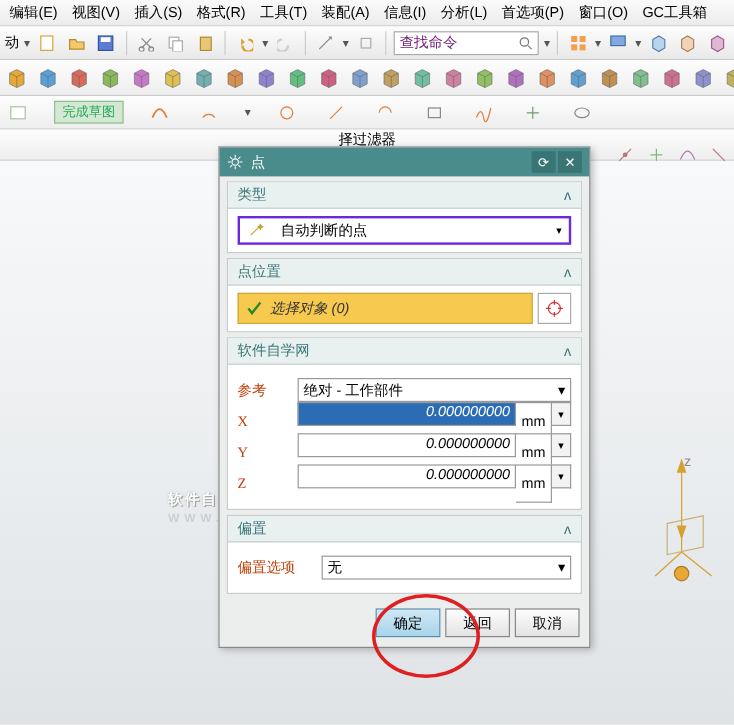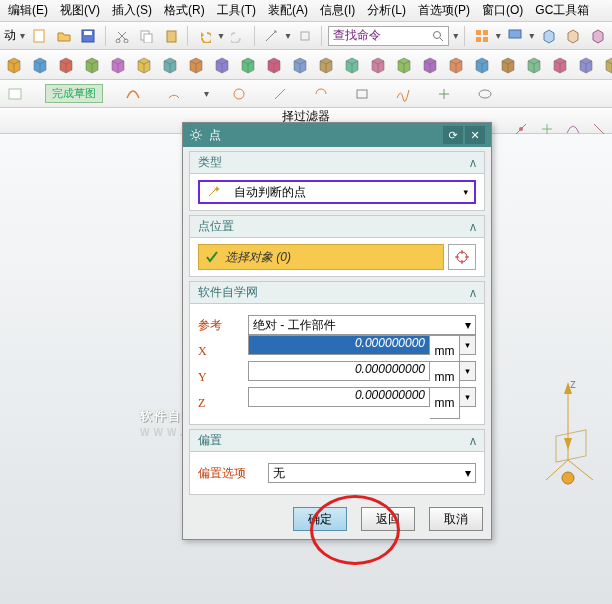--- a/index.html
+++ b/index.html
@@ -53,21 +53,21 @@
 .sel-obj svg { flex-shrink:0; }
 .sel-ico { width:28px; height:26px; border:1px solid #aaa; background:#fff; display:flex; align-items:center; justify-content:center; }
 .form-row { display: flex; align-items: center; margin: 4px 0; height: 22px; }
 .form-row .lbl { width: 50px; color: #c2410c; font-family: Liberation Serif, serif; }
 .form-row .field { flex: 1; display: flex; }
 .txt { flex:1; height: 20px; border: 1px solid #999; padding: 0 4px; background:#fff; text-align:right;font-style:italic; }
 .txt.hl { background: #2b6db5; color: #fff; }
 .unit { width: 30px; height:32px; border:1px solid #999; border-left:none; background:#fff; display:flex; align-items:center; justify-content:center; }
 .dd { width:16px; height:20px; border:1px solid #999; border-left:none; background:#f3f3f3; display:flex; align-items:center; justify-content:center; font-size:9px; }
 .coord-combo { flex:1; height:20px; border:1px solid #999; background:#fff; display:flex; align-items:center; padding:0 4px; justify-content:space-between; }
-.dlg-buttons { display:flex; justify-content:flex-end; gap:14px; padding:8px; }
+.dlg-buttons { display:flex; justify-content:flex-end; gap:4px; padding:8px; }
 .btn { min-width:54px; height:24px; border:1px solid #888; background:linear-gradient(#fdfdfd,#e3e3e3); display:flex; align-items:center; justify-content:center; cursor:default; }
 .btn.primary { background:linear-gradient(#cfe8f5,#a9d4eb); border-color:#5a8fad; }
 
 
 .red-circle { position:absolute; left:310px; top:495px; width:90px; height:70px; border:3px solid #e02020; border-radius:50%; pointer-events:none; }
 
 
 .gizmo { position:absolute; right:14px; top:380px; pointer-events:none; }
 </style>
 </head>

